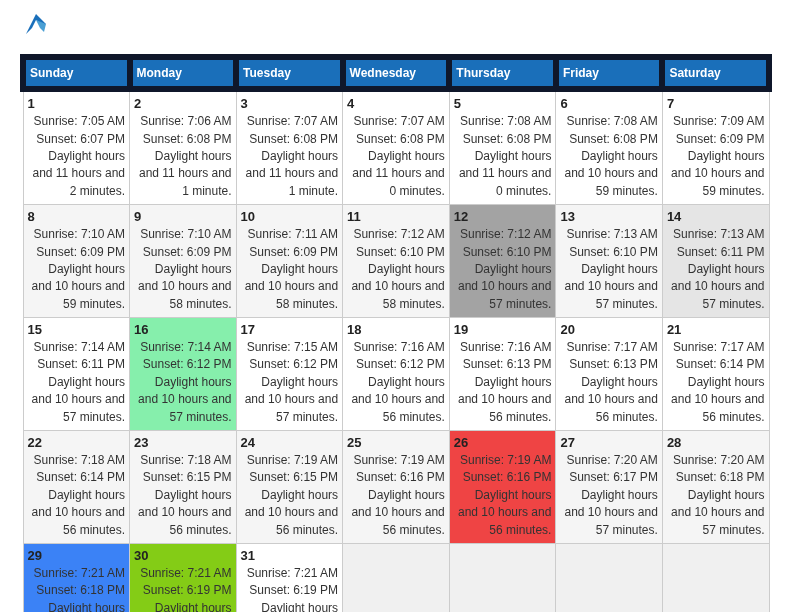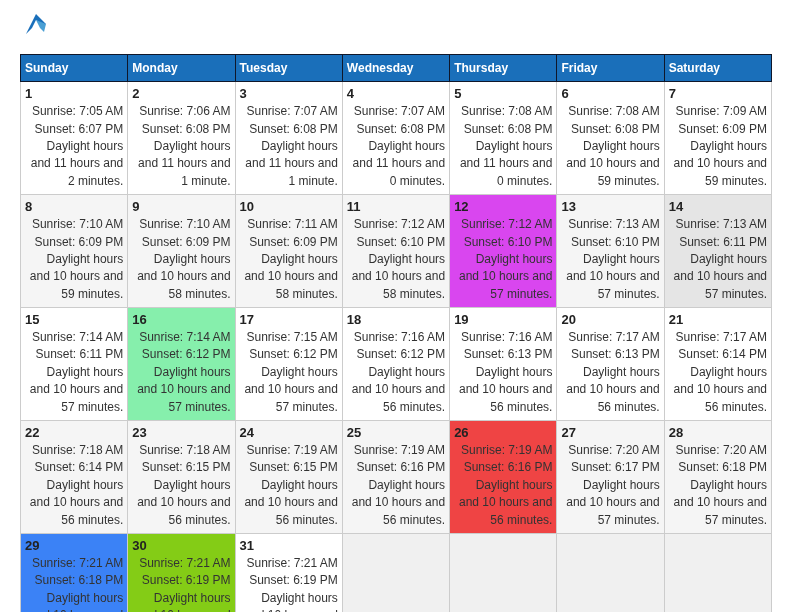--- a/index.html
+++ b/index.html
@@ -45,21 +45,21 @@
       border-collapse: collapse;
       font-size: 10.5px;
     }
     .calendar th {
       background: #1a6fba;
       color: #fff;
       padding: 6px 4px;
       text-align: left;
       font-size: 12px;
       font-weight: bold;
-      border: 1px solid #0f172a;
+      border: 6px solid #0f172a;
     }
     .calendar td {
       border: 1px solid #ccc;
       vertical-align: top;
       padding: 4px 4px 4px 4px;
       width: 107px;
       min-height: 80px;
       background: #fff;
     }
     .calendar tr:nth-child(odd) td {
@@ -214,21 +214,21 @@
         </td>
         <td style="background: rgb(245, 245, 245);">
           <span class="day-num">11</span>
           <div class="day-info">
             Sunrise: 7:12 AM<br>
             Sunset: 6:10 PM<br>
             Daylight hours<br>
             and 10 hours and 58 minutes.
           </div>
         </td>
-        <td style="background: #d946ef;">
+        <td style="background: #a3a3a3;">
           <span class="day-num">12</span>
           <div class="day-info">
             Sunrise: 7:12 AM<br>
             Sunset: 6:10 PM<br>
             Daylight hours<br>
             and 10 hours and 57 minutes.
           </div>
         </td>
         <td style="background: rgb(245, 245, 245);">
           <span class="day-num">13</span>

